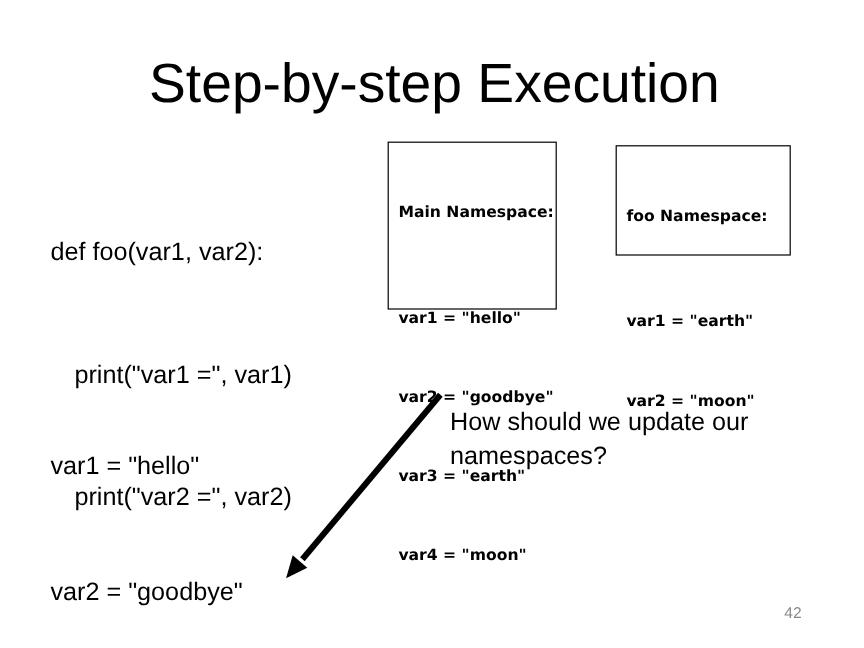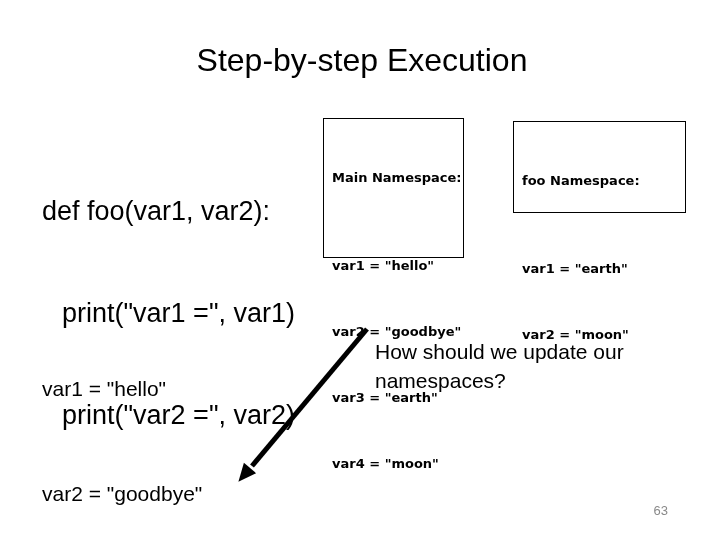--- a/index.html
+++ b/index.html
@@ -19,32 +19,32 @@
     position: absolute;
     inset: 0;
     background: #ffffff;
   }
   .title {
     position: absolute;
     top: 42px;
     left: 4px;
     right: 0;
     text-align: center;
-    font-size: 32px;
+    font-size: 46px;
     font-weight: 400;
     letter-spacing: 0px;
     color: #000000;
     white-space: nowrap;
   }
   
   .code-top {
     position: absolute;
     left: 42px;
     top: 126px;
-    font-size: 27px;
+    font-size: 21px;
     line-height: 34px;
     white-space: pre;
   }
   .code-top .indent { margin-left: 20px; }
   
   .ns-box {
     position: absolute;
     border: 1.5px solid #000000;
     box-sizing: border-box;
     background: #ffffff;
@@ -58,21 +58,21 @@
   .ns-box .ns-header { margin-bottom: 22px; }
   .ns-main {
     left: 323px;
     top: 118px;
     width: 141px;
     height: 140px;
   }
   .ns-foo {
     left: 513px;
     top: 121px;
-    width: 173px;
+    width: 146px;
     height: 92px;
   }
   
   .code-bottom {
     position: absolute;
     left: 42px;
     top: 301px;
     font-size: 21px;
     line-height: 35px;
     white-space: pre;
@@ -141,15 +141,15 @@
     
   </div>
 
   <div class="question">How should we update our namespaces?</div>
 
   <svg class="arrow-overlay" viewBox="0 0 720 540" xmlns="http://www.w3.org/2000/svg" aria-hidden="true">
     <line x1="367" y1="329" x2="252" y2="466" stroke="#000000" stroke-width="5"></line>
     <polygon points="238.4,481.8 243.9,462.8 256.1,473.2" fill="#000000"></polygon>
   </svg>
 
-  <div class="page-number">63</div>
+  <div class="page-number">42</div>
 
 </div>
 
 </body></html>

